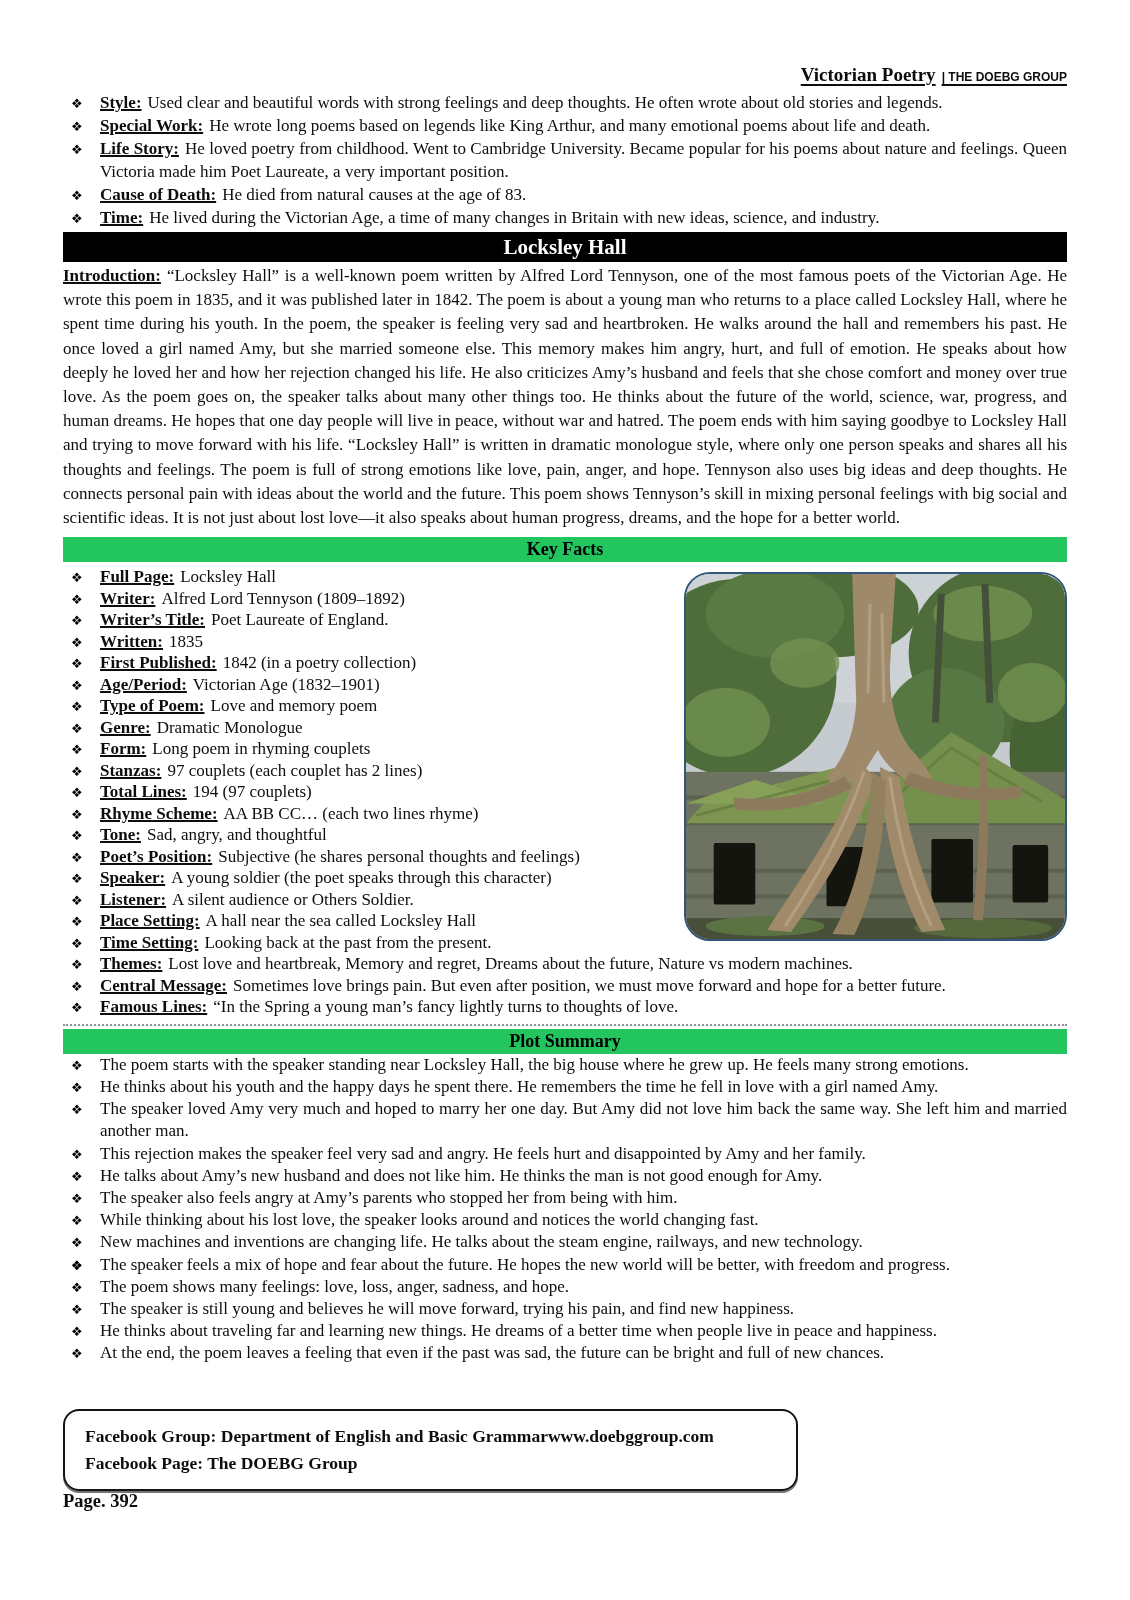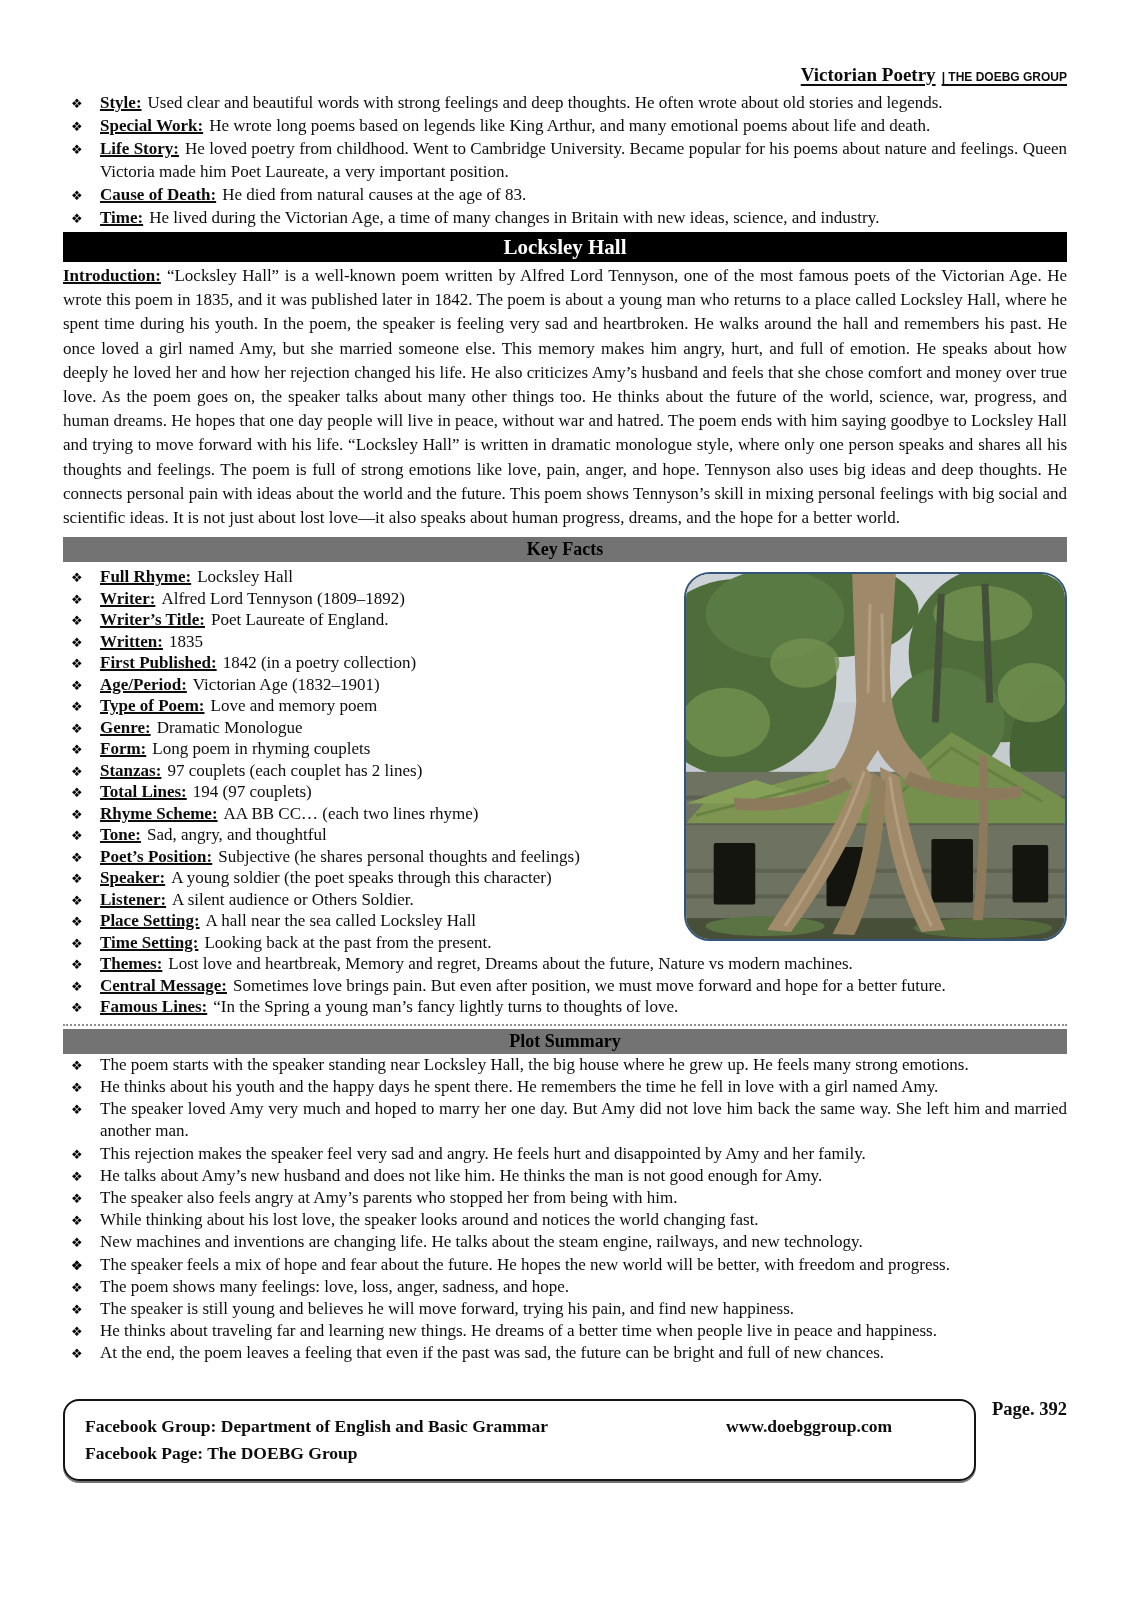--- a/index.html
+++ b/index.html
@@ -16,35 +16,35 @@
   
   ul.doc-list { list-style:none; margin:0; padding:0; font-size:17px; text-align:justify; }
   ul.doc-list li { position:relative; padding-left:37px; }
   .bullet { position:absolute; left:8px; top:1px; font-family:"DejaVu Sans", sans-serif; font-size:13px; color:#000; }
   .bullet::before { content:"❖"; }
   .lbl { font-weight:bold; text-decoration:underline; text-decoration-thickness:2px; margin-right:6px; }
   .top-list { line-height:23px; }
   
   .banner-black { background:#000000; color:#ffffff; text-align:center; font-weight:bold;
                   font-size:21px; height:30px; line-height:30px; margin:3px 0 2px 0; }
-  .banner-gray  { background:#737373; color:#000000; text-align:center; font-weight:bold;
+  .banner-gray  { background:#22c55e; color:#000000; text-align:center; font-weight:bold;
                   font-size:18px; height:25px; line-height:25px; }
   
   .intro { margin:2px 0 7px 0; font-size:17px; line-height:24.2px; text-align:justify; }
   
   .kf-body { margin-top:4px; }
   .kf-body::after { content:""; display:block; clear:both; }
   .photo-wrap { float:right; width:383px; height:369px; margin:6px 0 4px 18px;
                 border:2px solid #33557a; border-radius:26px; overflow:hidden; background:#c6cbd0; }
   .photo-wrap svg { display:block; width:100%; height:100%; }
   .kf-list { line-height:21.5px; }
   .dotted-sep { border-top:2px dotted #8f8f8f; height:0; margin:6px 0 3px 0; }
   .plot-list { line-height:22.2px; margin-top:4px; }
   
-  .footer-row { display:flex; align-items:flex-start; margin-top:34px; }
+  .footer-row { display:flex; align-items:flex-start; margin-top:44px;flex-direction:column; }
   .footer-box { flex:1; border:2px solid #141414; border-radius:16px;
                 box-shadow:0 2px 0 rgba(0,0,0,0.55);
                 padding:12px 20px 12px 20px; margin-right:16px;
                 font-size:17.5px; font-weight:bold; line-height:27px; }
   .fb-line1 { display:flex; justify-content:space-between; }
   .fb-url { margin-right:62px; }
   .page-num { font-weight:bold; font-size:18.5px; white-space:nowrap; }
 </style>
 </head>
 <body>
@@ -137,21 +137,21 @@
         <g stroke="#c3b193" stroke-width="3" fill="none" opacity="0.55">
           <path d="M186,30 L184,120"></path>
           <path d="M198,40 L200,130"></path>
           <path d="M180,200 C160,260 130,310 100,356"></path>
           <path d="M206,205 C214,268 228,315 248,356"></path>
         </g>
       </svg>
     </div>
     <ul class="doc-list kf-list">
         <li>
-        <span class="bullet"></span><span class="lbl">Full Rhyme:</span><span class="txt">Locksley Hall</span>
+        <span class="bullet"></span><span class="lbl">Full Page:</span><span class="txt">Locksley Hall</span>
       </li>
         <li>
         <span class="bullet"></span><span class="lbl">Writer:</span><span class="txt">Alfred Lord Tennyson (1809–1892)</span>
       </li>
         <li>
         <span class="bullet"></span><span class="lbl">Writer’s Title:</span><span class="txt">Poet Laureate of England.</span>
       </li>
         <li>
         <span class="bullet"></span><span class="lbl">Written:</span><span class="txt">1835</span>
       </li>

